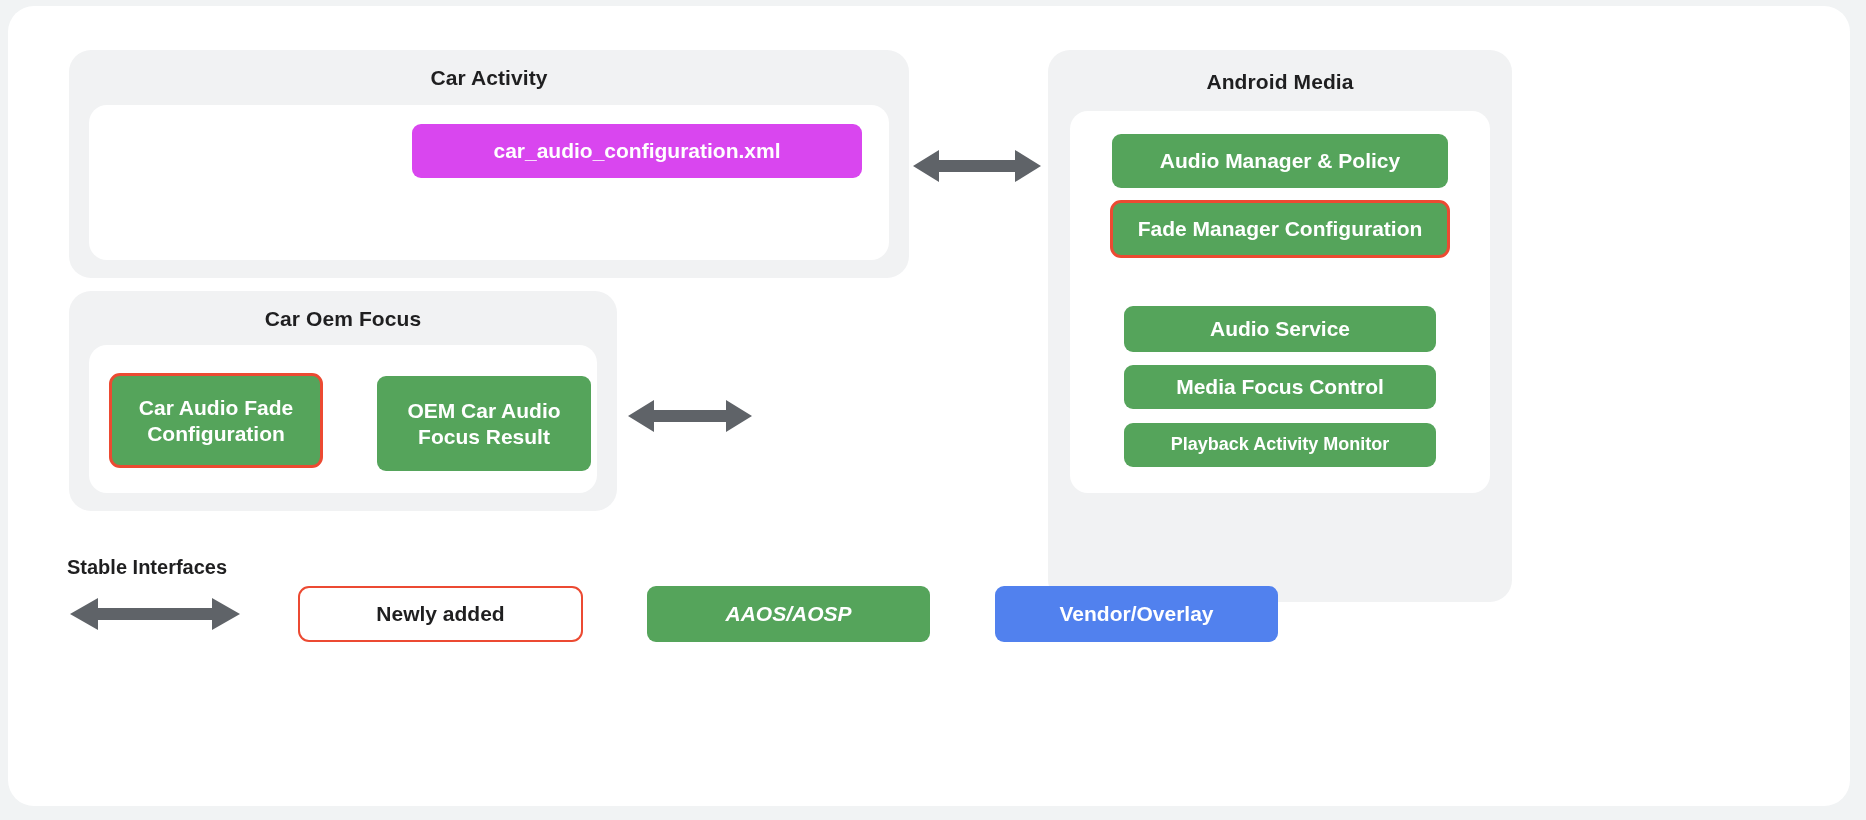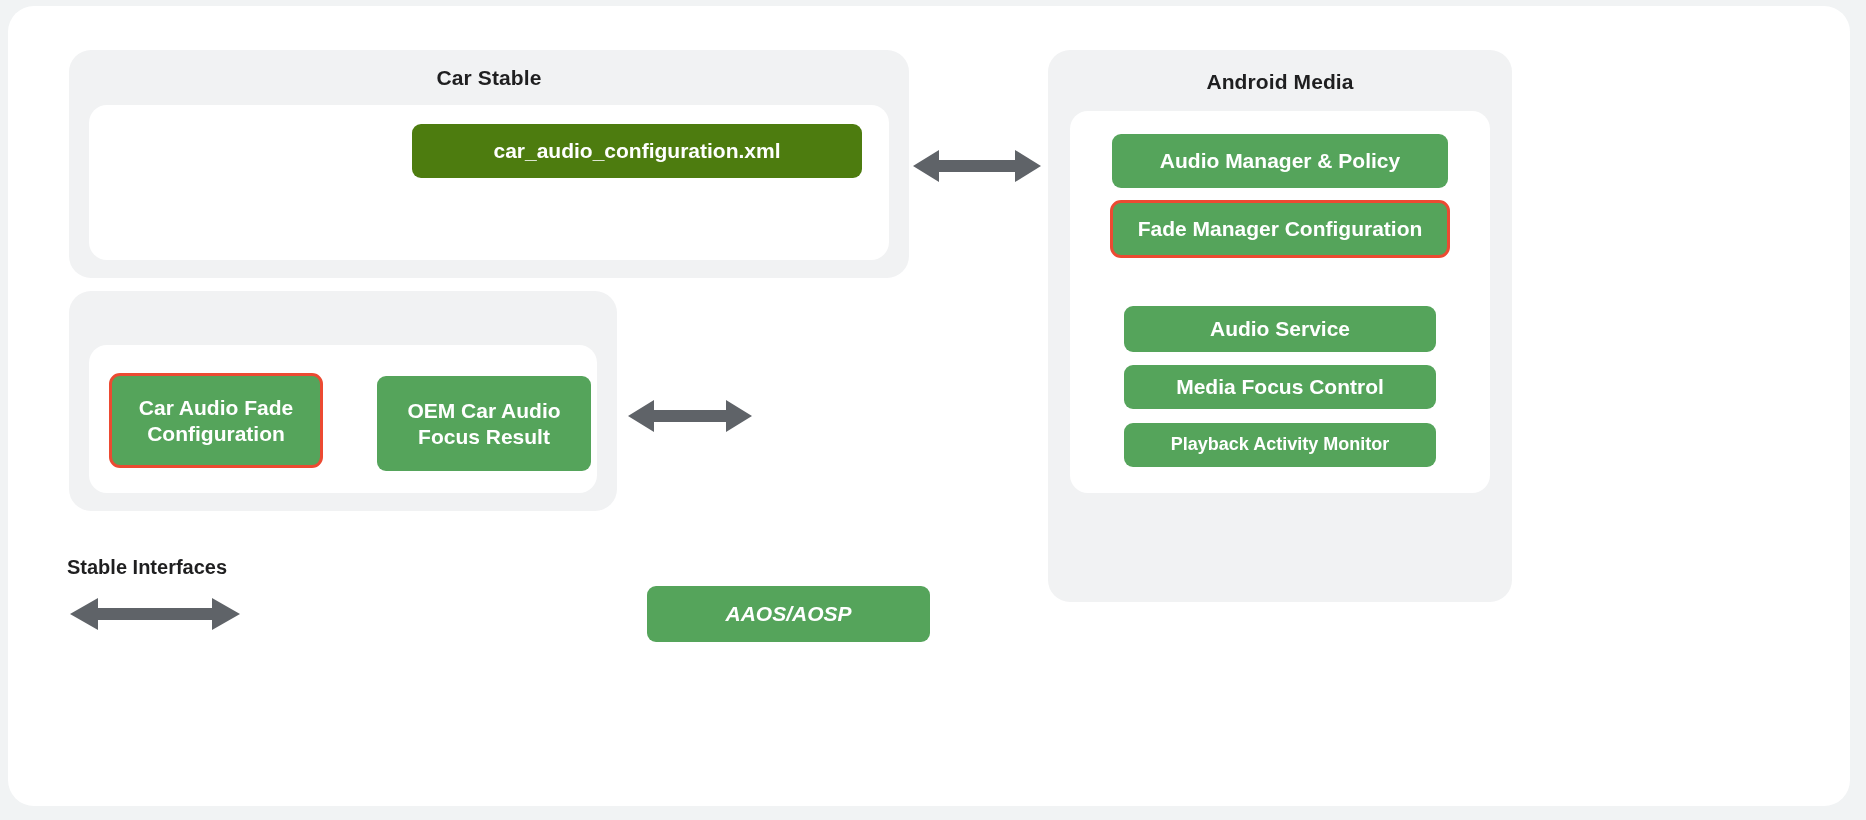--- a/index.html
+++ b/index.html
@@ -58,21 +58,21 @@
     align-items: center;
     justify-content: center;
     text-align: center;
     color: #ffffff;
     font-weight: bold;
     border-radius: 9px;
     line-height: 1.2;
     padding: 2px 6px;
   }
   .node.green { background: #55a45b; }
-  .node.blue  { background: #4d7c0f; }
+  .node.blue  { background: #d946ef; }
   .node.highlight {
     border: 3px solid #ec4a32;
     border-radius: 11px;
   }
 
   
   .arrow {
     position: absolute;
   }
   .arrow svg { display: block; }
@@ -102,21 +102,21 @@
   .legend-box.green { background: #55a45b; color: #ffffff; font-style: italic; }
   .legend-box.blue  { background: #5181ee; color: #ffffff; }
 </style>
 </head>
 <body>
 
 <div id="page">
   <div class="card">
 
     <div class="group" style="left:61px; top:44px; width:840px; height:228px;">
-      <div class="group-title" style="top:16px;">Car Stable</div>
+      <div class="group-title" style="top:16px;">Car Activity</div>
       <div class="inner" style="left:20px; top:55px; width:800px; height:155px;"></div>
 
 
       <div class="node blue" style="left:343px; top:74px; width:450px; height:54px; font-size:21px;">car_audio_configuration.xml</div>
 
     </div>
 
     <div class="arrow" style="left:905px; top:140px; width:128px; height:40px;">
       <svg width="128" height="40" viewBox="0 0 128 40">
         <g fill="#5f6368">
@@ -136,20 +136,21 @@
       <div class="node green" style="left:76px; top:256px; width:312px; height:46px; font-size:21px;">Audio Service</div>
 
       <div class="node green highlight" style="left:62px; top:150px; width:340px; height:58px; font-size:21px;">Fade Manager Configuration</div>
 
       <div class="node green" style="left:76px; top:315px; width:312px; height:44px; font-size:21px;">Media Focus Control</div>
 
       <div class="node green" style="left:76px; top:373px; width:312px; height:44px; font-size:18px;">Playback Activity Monitor</div>
     </div>
 
     <div class="group" style="left:61px; top:285px; width:548px; height:220px;">
+      <div class="group-title" style="top:16px;">Car Oem Focus</div>
       <div class="inner" style="left:20px; top:54px; width:508px; height:148px;"></div>
 
       <div class="node green highlight" style="left:40px; top:82px; width:214px; height:95px; font-size:21px;">Car Audio Fade Configuration</div>
 
       <div class="node green" style="left:308px; top:85px; width:214px; height:95px; font-size:21px;">OEM Car Audio Focus Result</div>
     </div>
 
     <div class="arrow" style="left:620px; top:390px; width:124px; height:40px;">
       <svg width="124" height="40" viewBox="0 0 124 40">
         <g fill="#5f6368">
@@ -166,18 +167,20 @@
     <div class="arrow" style="left:62px; top:588px; width:170px; height:40px;">
       <svg width="170" height="40" viewBox="0 0 170 40">
         <g fill="#5f6368">
           <rect x="26" y="14" width="118" height="12"></rect>
           <polygon points="0,20 28,4 28,36"></polygon>
           <polygon points="170,20 142,4 142,36"></polygon>
         </g>
       </svg>
     </div>
 
+    <div class="legend-box outline" style="left:290px; top:580px; width:285px; height:56px; font-size:21px;">Newly added</div>
 
     <div class="legend-box green" style="left:639px; top:580px; width:283px; height:56px; font-size:21px;">AAOS/AOSP</div>
 
+    <div class="legend-box blue" style="left:987px; top:580px; width:283px; height:56px; font-size:21px;">Vendor/Overlay</div>
 
   </div>
 </div>
 
 </body></html>

